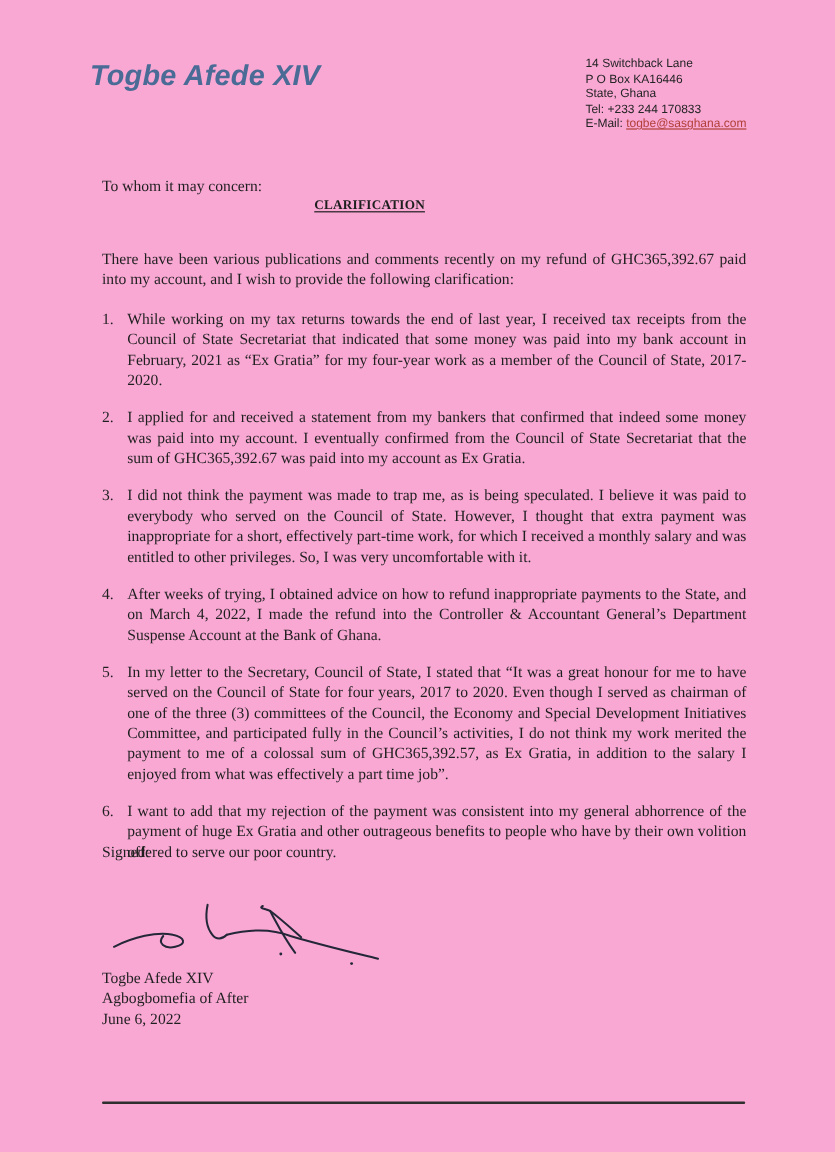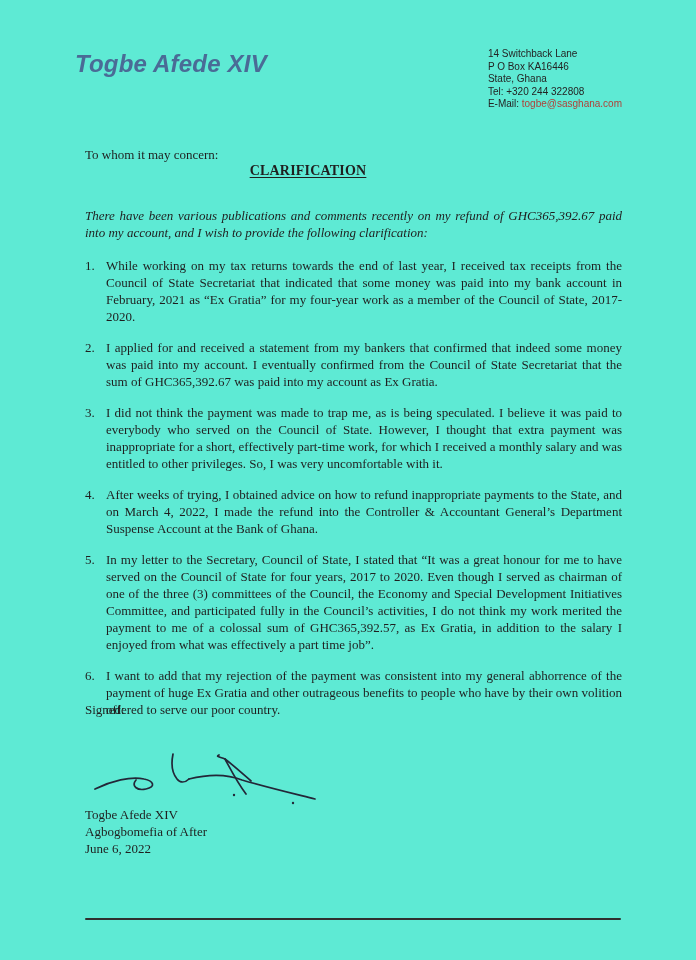--- a/index.html
+++ b/index.html
@@ -1,20 +1,20 @@
 <!DOCTYPE html>
 <html><head>
 <meta charset="utf-8">
 <style>
   html,body{margin:0;padding:0;background:#e9e9e9;}
   .page{
     position:relative;
     width:696px;height:960px;
     margin:0 auto;
-    background:#5eead4;
+    background:#f9a8d4;
     color:#1f1f1f;
     font-family:"Liberation Serif", serif;
     font-size:13px;line-height:17px;
     overflow:hidden;
     box-shadow:0 0 4px rgba(0,0,0,.2);
   }
   
   .lh-name{
     position:absolute;left:75px;top:50px;
     font-family:"Liberation Sans", sans-serif;
@@ -22,35 +22,34 @@
     font-size:24px;line-height:28px;
     color:#4a6b96;letter-spacing:.2px;
   }
   .lh-address{
     position:absolute;right:74px;top:48px;
     font-family:"Liberation Sans", sans-serif;
     font-size:10px;line-height:12.6px;
     color:#242424;
   }
   .lh-address .email-line a{
-    color:#b04038;cursor:pointer;
+    color:#b04038;text-decoration:underline;cursor:pointer;
   }
   
   .salutation{position:absolute;left:85px;top:146px;text-align:right;}
   .title-block{
     position:absolute;left:0;top:163px;width:616px;
-    text-align:center;font-weight:bold;font-size:14px;line-height:16px;
+    text-align:center;font-weight:bold;font-size:11px;line-height:16px;
     letter-spacing:.2px;
   }
   .title-block .tline{text-decoration:underline;text-underline-offset:2px;}
   
   .intro{
     position:absolute;left:85px;top:207px;width:537px;
     text-align:justify;
-    font-style:italic;
   }
   .items{
     position:absolute;left:85px;top:257px;width:537px;
   }
   .item{display:flex;margin-bottom:14px;}
   .item .num{flex:0 0 21px;}
   .item .txt{flex:1;text-align:justify;}
   
   .signed-label{position:absolute;left:85px;top:701px;}
   .sig-svg{position:absolute;left:85px;top:748px;}
@@ -65,21 +64,21 @@
 <body>
 
 <div class="page">
 
   <div class="lh-name">Togbe Afede XIV</div>
 
   <div class="lh-address">
     <div>14 Switchback Lane</div>
     <div>P O Box KA16446</div>
     <div>State, Ghana</div>
-    <div>Tel: +320 244 322808</div>
+    <div>Tel: +233 244 170833</div>
     <div class="email-line"><span>E-Mail: </span><a>togbe@sasghana.com</a></div>
   </div>
 
   <div class="salutation">To whom it may concern:</div>
 
   <div class="title-block">
     <div class="tline">CLARIFICATION</div>
   </div>
 
   <div class="intro">There have been various publications and comments recently on my refund of GHC365,392.67 paid into my account, and I wish to provide the following clarification:</div>

